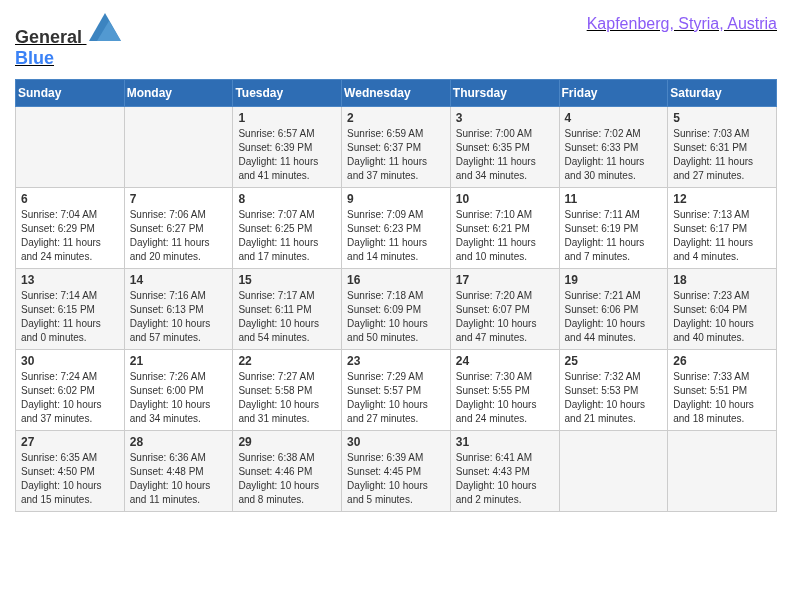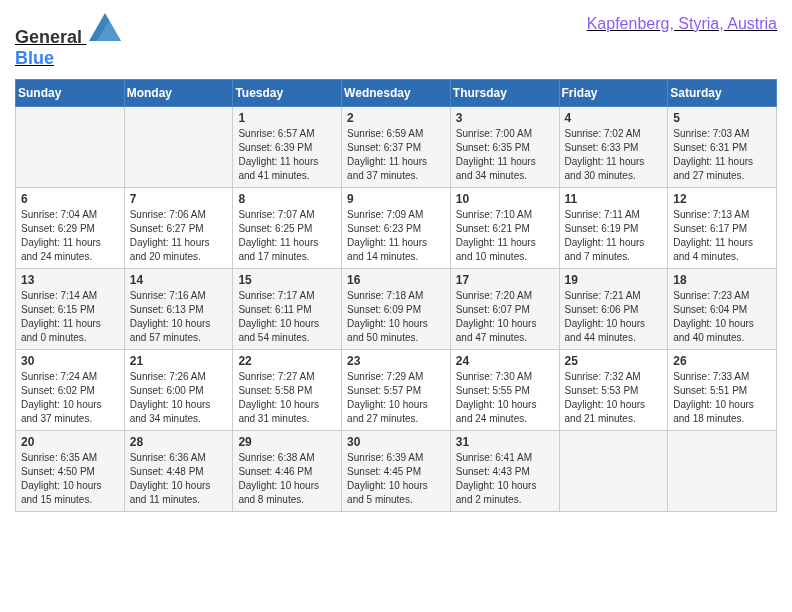--- a/index.html
+++ b/index.html
@@ -236,21 +236,21 @@
           <span class="day-num">25</span>
           <div class="cell-content">Sunrise: 7:32 AM<br>Sunset: 5:53 PM<br>Daylight: 10 hours<br>and 21 minutes.</div>
         </td>
         <td>
           <span class="day-num">26</span>
           <div class="cell-content">Sunrise: 7:33 AM<br>Sunset: 5:51 PM<br>Daylight: 10 hours<br>and 18 minutes.</div>
         </td>
       </tr>
       <tr>
         <td>
-          <span class="day-num">20</span>
+          <span class="day-num">27</span>
           <div class="cell-content">Sunrise: 6:35 AM<br>Sunset: 4:50 PM<br>Daylight: 10 hours<br>and 15 minutes.</div>
         </td>
         <td>
           <span class="day-num">28</span>
           <div class="cell-content">Sunrise: 6:36 AM<br>Sunset: 4:48 PM<br>Daylight: 10 hours<br>and 11 minutes.</div>
         </td>
         <td>
           <span class="day-num">29</span>
           <div class="cell-content">Sunrise: 6:38 AM<br>Sunset: 4:46 PM<br>Daylight: 10 hours<br>and 8 minutes.</div>
         </td>

